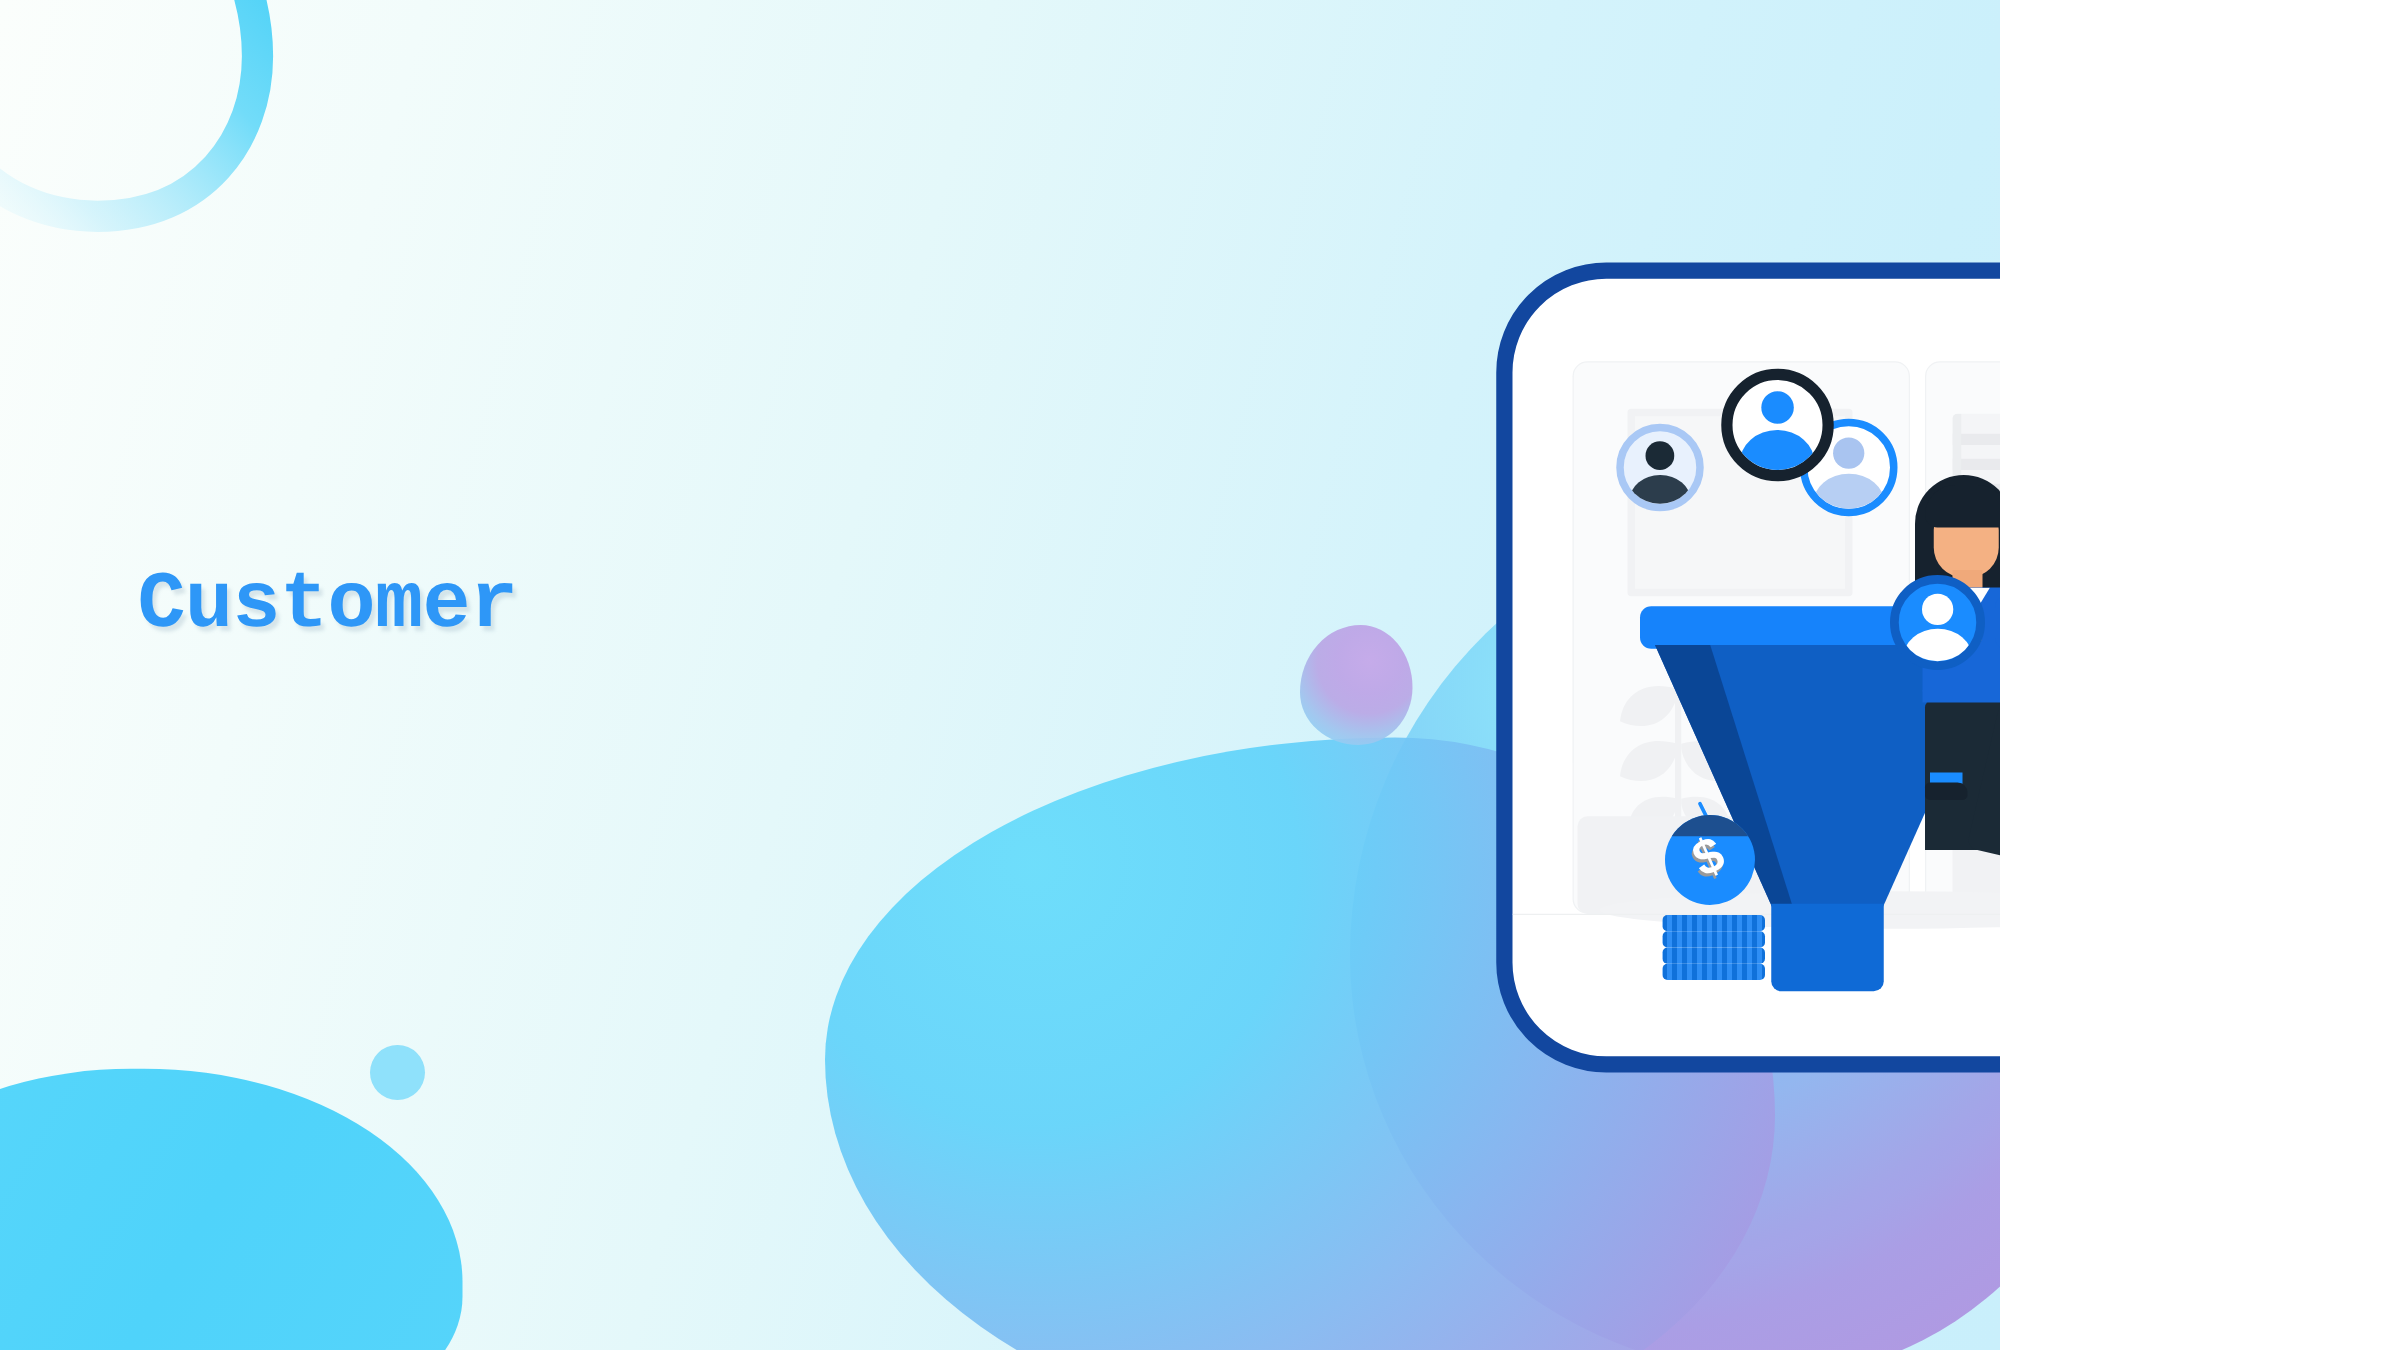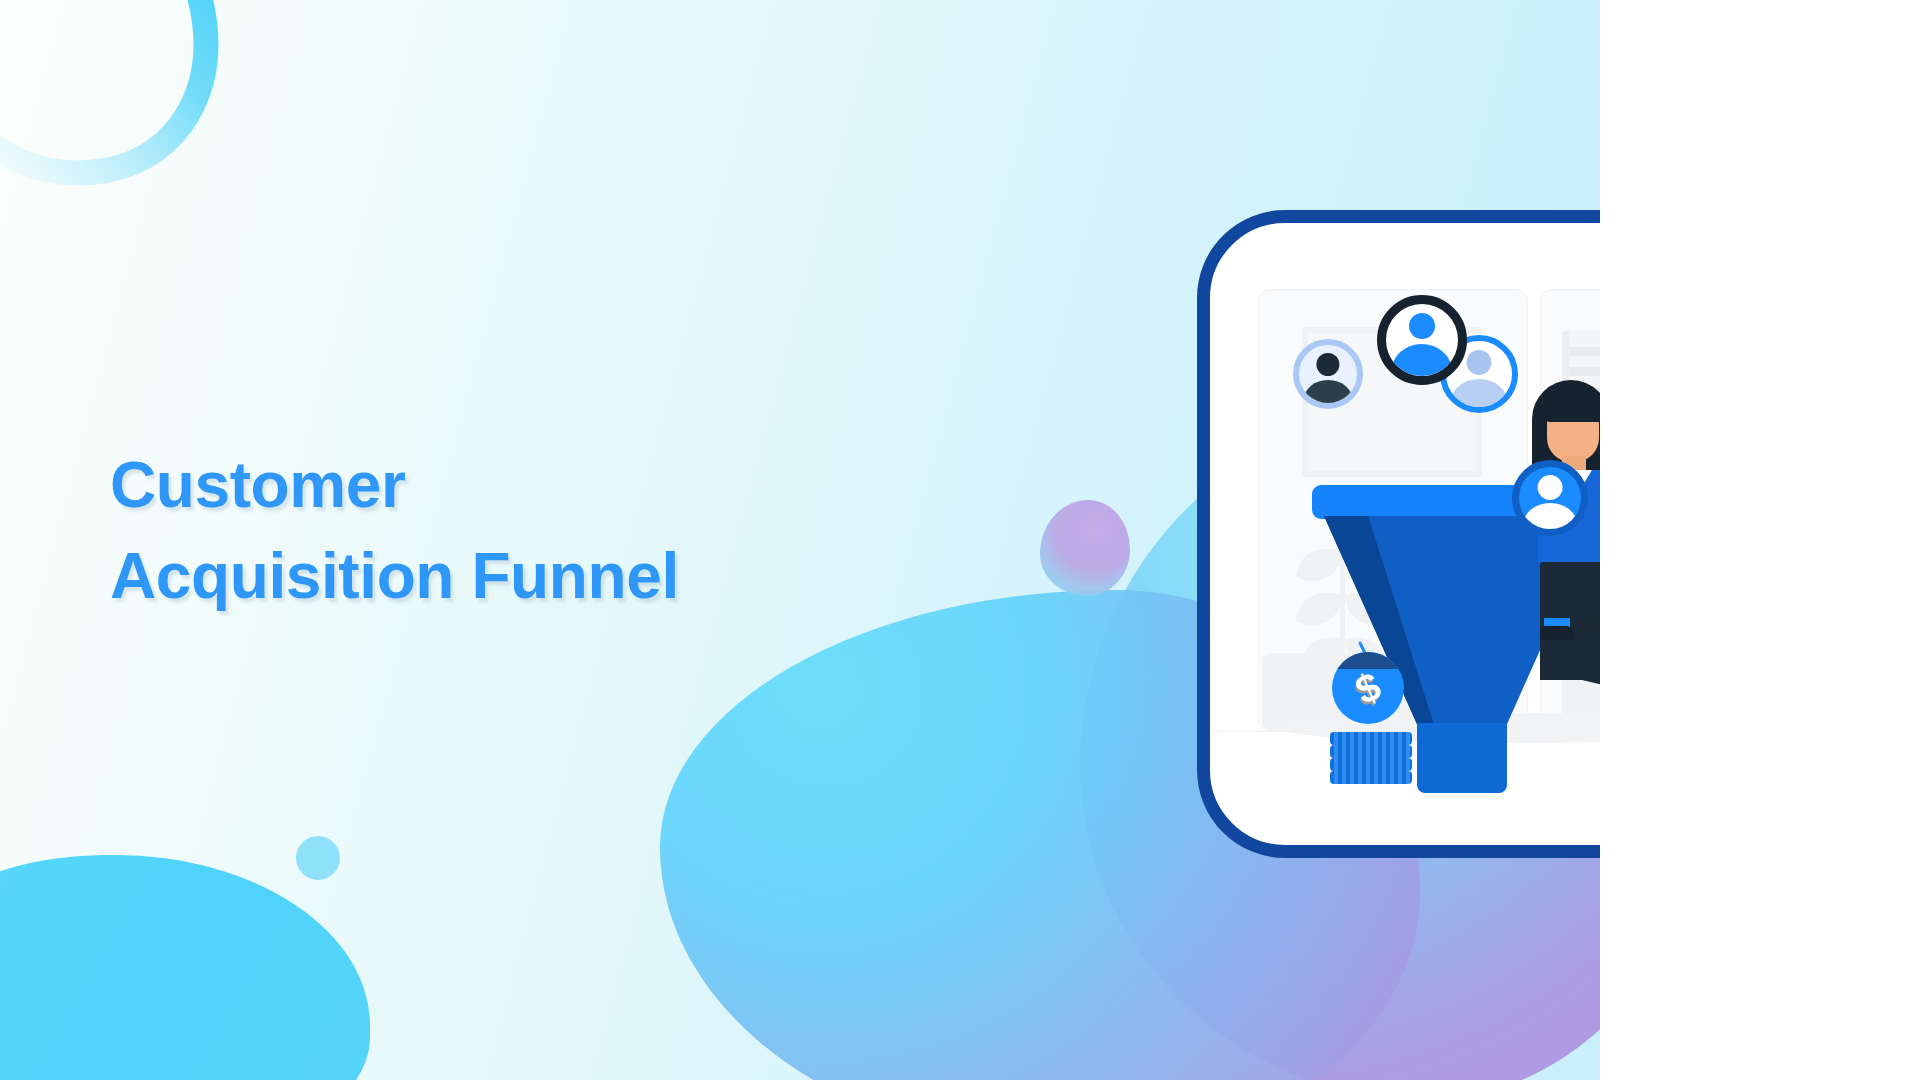--- a/index.html
+++ b/index.html
@@ -7,20 +7,21 @@
   html, body {
     width:1920px; height:1080px;
     overflow:hidden;
     font-family:"Liberation Sans", sans-serif;
   }
   #stage {
     position:relative;
     width:1600px; height:1080px;
     background:linear-gradient(105deg,#fbfefc 0%,#f2fcfb 18%,#e4f8fa 42%,#d4f3fb 66%,#cbf0fb 85%,#c9effb 100%);
     overflow:hidden;
+    font-family:Liberation Mono, monospace;
   }
 
   
   .deco { position:absolute; pointer-events:none; }
 
   #swirl { left:-70px; top:-95px; width:340px; height:300px; }
 
   #blob-purple-big {
     right:-120px; top:400px; width:640px; height:700px;
     background:radial-gradient(circle at 28% 22%, #8ee6fb 0%, #7fd2f7 22%, #8fb6f0 48%, #a99ae4 72%, #b68fdd 100%);
@@ -277,21 +278,20 @@
   </svg>
 
   <div id="blob-purple-big" class="deco"></div>
   <div id="blob-cyan-mid" class="deco"></div>
   <div id="blob-egg" class="deco"></div>
   <div id="blob-bl" class="deco"></div>
   <div id="dot-bl" class="deco"></div>
 
   <div id="headline">
     <div class="line">Customer</div>
-    <div class="line">Acquisition Funnel</div>
   </div>
 
   <div id="card">
     <div id="card-inner">
 
       <div class="panel" id="panel-left"></div>
       <div class="panel" id="panel-right"></div>
 
       <div id="board"></div>
 

